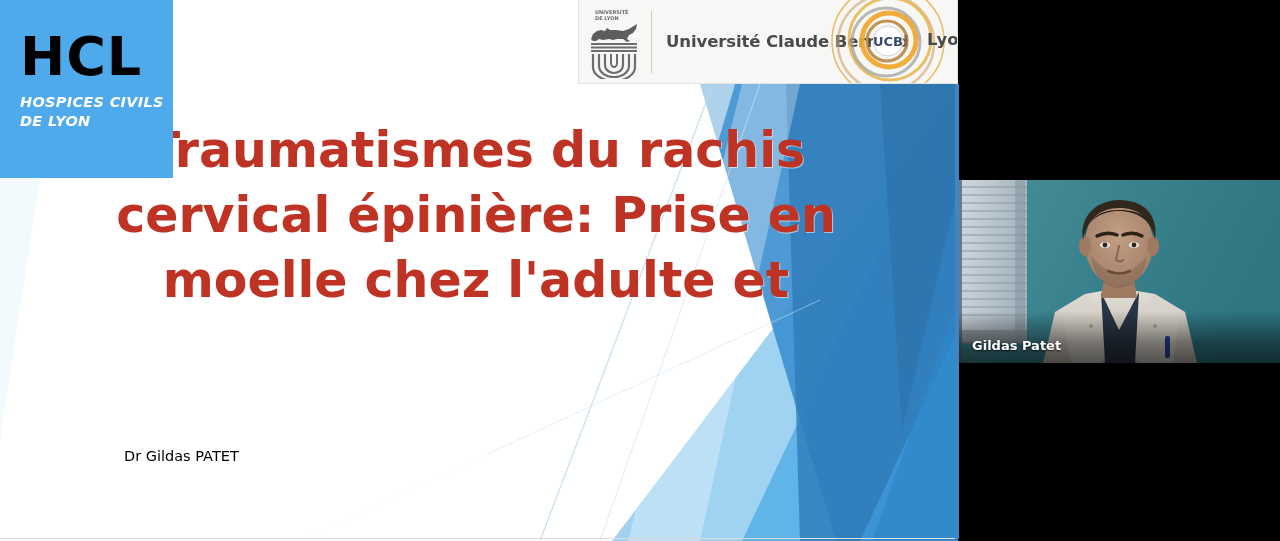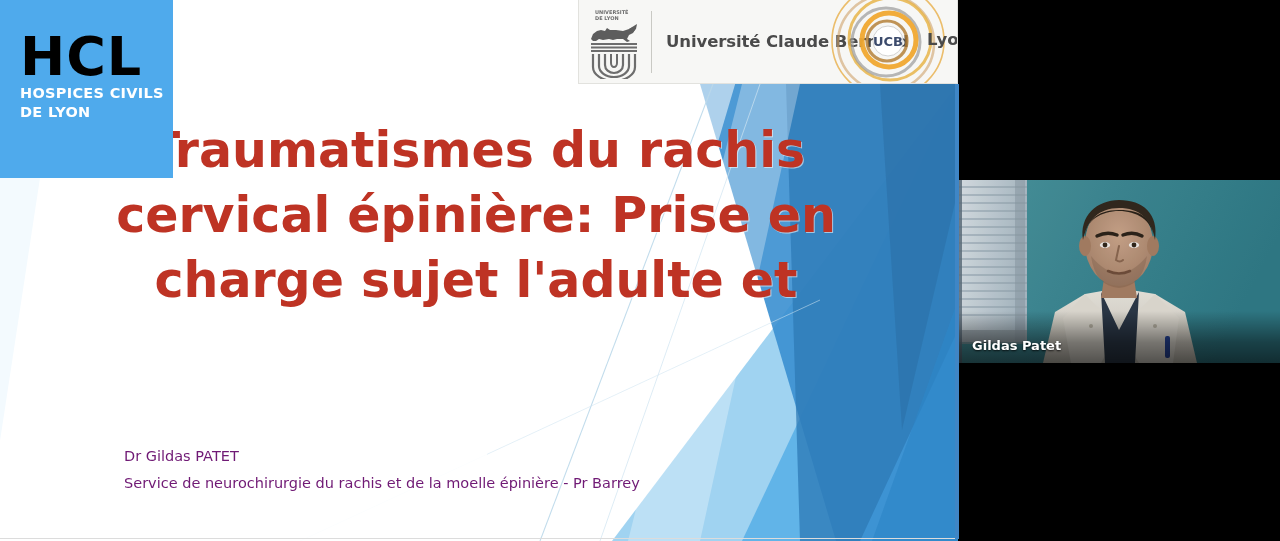--- a/index.html
+++ b/index.html
@@ -62,21 +62,23 @@
     letter-spacing: 1px;
     line-height: 54px;
     font-family: "DejaVu Sans", sans-serif;
   }
   #hcl-logo .hcl-sub {
     color: #ffffff;
     font-weight: bold;
     font-size: 14.5px;
     line-height: 19px;
     letter-spacing: 0.3px;
-    font-family: "DejaVu Sans", sans-serif;
+    margin-top: 9px;
+    font-family: "DejaVu Sans", sans-serif;
+    font-style: italic;
   }
 
   
   #univ-header {
     position: absolute;
     left: 578px;
     top: 0;
     width: 380px;
     height: 84px;
     background: #f7f7f5;
@@ -144,21 +146,21 @@
     text-shadow: 1px 1px 0 rgba(255,255,255,0.55);
   }
   #slide-title .tline { display: block; white-space: nowrap; }
 
   
   #author-block {
     position: absolute;
     left: 124px;
     top: 443px;
     z-index: 5;
-    color: #701a75;
+    color: #000000;
     font-family: "DejaVu Sans", sans-serif;
     font-size: 14.5px;
     line-height: 27px;
   }
   #author-block .aline { display: block; white-space: nowrap; }
 
   
   #slide-bottom-rule {
     position: absolute;
     left: 0;
@@ -298,26 +300,25 @@
         <circle cx="59" cy="59" r="15" fill="#ffffff"></circle>
         <circle cx="59" cy="59" r="15" fill="none" stroke="#d3d3d3" stroke-width="1"></circle>
         <text x="59" y="64" text-anchor="middle" font-family="DejaVu Sans, sans-serif" font-size="13" font-weight="bold" fill="#3b4a6b">UCB</text>
       </svg>
       <div class="lyon-one">Lyon 1</div>
     </div>
 
     <div id="slide-title">
       <span class="tline">Traumatismes du rachis</span>
       <span class="tline">cervical épinière: Prise en</span>
-      <span class="tline">charge sujet l'adulte et</span>
+      <span class="tline">moelle chez l'adulte et</span>
     </div>
 
     <div id="author-block">
       <span class="aline">Dr Gildas PATET</span>
-      <span class="aline">Service de neurochirurgie du rachis et de la moelle épinière - Pr Barrey</span>
     </div>
 
     <div id="slide-bottom-rule"></div>
   </div>
 
   <div id="slide-right-sliver"></div>
 
   <div id="video-tile">
     <svg class="cam-svg" viewBox="0 0 321 183" preserveAspectRatio="none">
       <defs>

